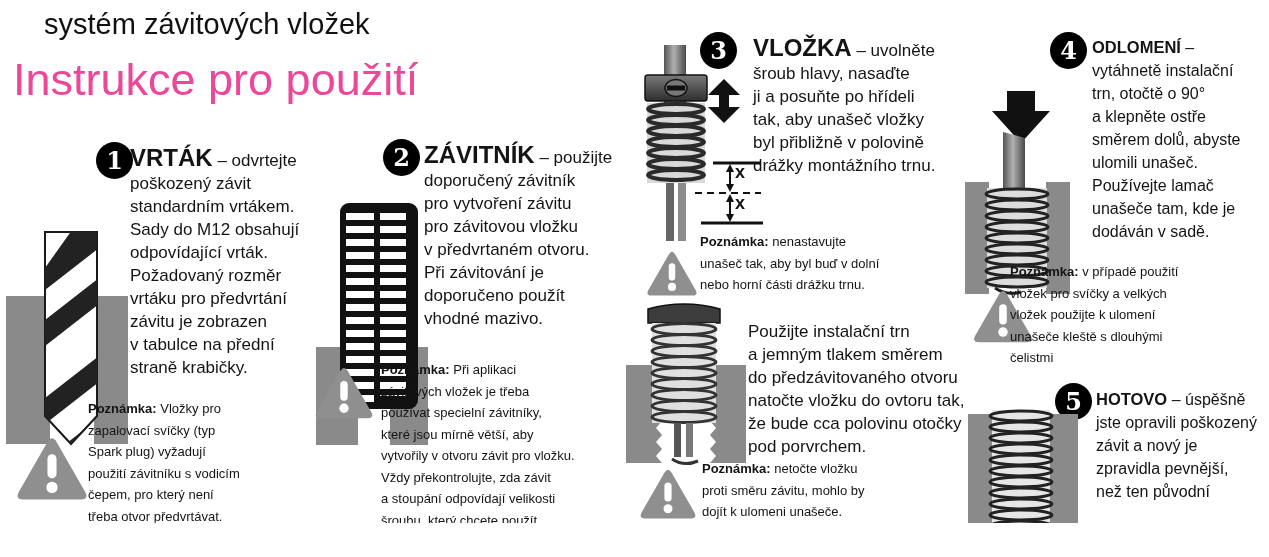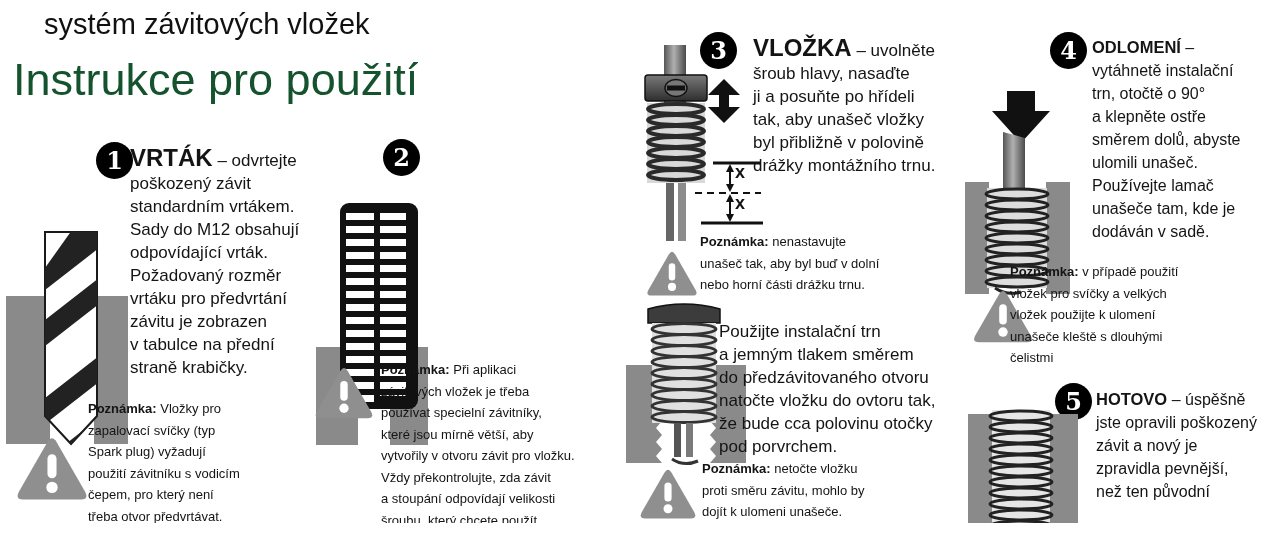--- a/index.html
+++ b/index.html
@@ -1,20 +1,20 @@
 <!DOCTYPE html>
 <html><head>
 <meta charset="utf-8">
 <style>
   html,body{margin:0;padding:0;background:#ffffff}
   .page{position:relative;width:1269px;height:523px;background:#fff;
         font-family:"Liberation Sans",sans-serif;color:#141414;overflow:hidden}
   .abs{position:absolute}
   .sub{font-size:29px;color:#111}
-  .title{font-size:45px;color:#14532d}
+  .title{font-size:45px;color:#ec4899}
   .badge{width:37px;height:37px;border-radius:50%;background:#000;color:#fff;
          display:flex;align-items:center;justify-content:center;
          font-family:"DejaVu Serif",serif;font-weight:700;font-size:24px}
   .txt{font-size:17px;line-height:23px;white-space:pre-line}
   .txt b{font-size:24px}
   .txt.small{font-size:16px}
   .txt.small b{font-size:16.5px}
   .note{font-size:13px;line-height:21.5px;white-space:pre-line}
   .xlbl{font-weight:700;font-size:18px;font-style:normal}
   svg{display:block}
@@ -91,20 +91,28 @@
 
   <svg class="abs" style="left:302px;top:197px" width="128" height="250" viewBox="0 0 128 250">
     <rect x="14" y="150" width="42" height="98" fill="#8a8a8a"></rect>
     <rect x="88" y="150" width="38" height="98" fill="#8a8a8a"></rect>
     <rect x="38" y="6" width="78" height="206" rx="9" fill="#111"></rect>
     <rect x="44" y="13" width="28" height="192" fill="url(#tapThreads)"></rect>
     <rect x="78" y="13" width="26" height="186" fill="url(#tapThreads)"></rect>
   </svg>
 
   <div class="abs badge" style="left:383px;top:139px">2</div>
+  <div class="abs txt" style="left:424px;top:143px;width:220px"><b>ZÁVITNÍK</b><span> – použijte
+doporučený závitník
+pro vytvoření závitu
+pro závitovou vložku
+v předvrtaném otvoru.
+Při závitování je
+doporučeno použít
+vhodné mazivo.</span></div>
 
   <svg class="abs" style="left:313px;top:366px" width="62" height="56" viewBox="0 0 100 90">
       <use href="#warnTri"></use>
     </svg>
   <div class="abs note" style="left:381px;top:359px;width:282px"><b>Poznámka:</b><span> Při aplikaci
 závitových vložek je třeba
 používat specielní závitníky,
 které jsou mírně větší, aby
 vytvořily v otvoru závit pro vložku.
 Vždy překontrolujte, zda závit
@@ -174,21 +182,21 @@
       <ellipse cx="58" cy="70" rx="32" ry="5.5"></ellipse>
         <ellipse cx="58" cy="81" rx="32" ry="5.5"></ellipse>
       <ellipse cx="58" cy="92" rx="32" ry="5.5"></ellipse>
         <ellipse cx="58" cy="103" rx="32" ry="5.5"></ellipse>
       <ellipse cx="58" cy="114" rx="32" ry="5.5"></ellipse>
     </g>
     <rect x="48" y="120" width="7" height="34" fill="#555"></rect>
     <rect x="60" y="120" width="7" height="34" fill="#7a7a7a"></rect>
     <path d="M46,156 q12,8 26,2" fill="none" stroke="#333" stroke-width="3"></path>
   </svg>
-  <div class="abs txt" style="left:719px;top:320px;width:260px">Použijte instalační trn
+  <div class="abs txt" style="left:748px;top:320px;width:260px">Použijte instalační trn
 a jemným tlakem směrem
 do předzávitovaného otvoru
 natočte vložku do ovtoru tak,
 že bude cca polovinu otočky
 pod porvrchem.</div>
 
   <svg class="abs" style="left:638px;top:468px" width="60" height="54" viewBox="0 0 100 90">
       <use href="#warnTri"></use>
     </svg>
   <div class="abs note" style="left:702px;top:458px;width:285px"><b>Poznámka:</b><span> netočte vložku

